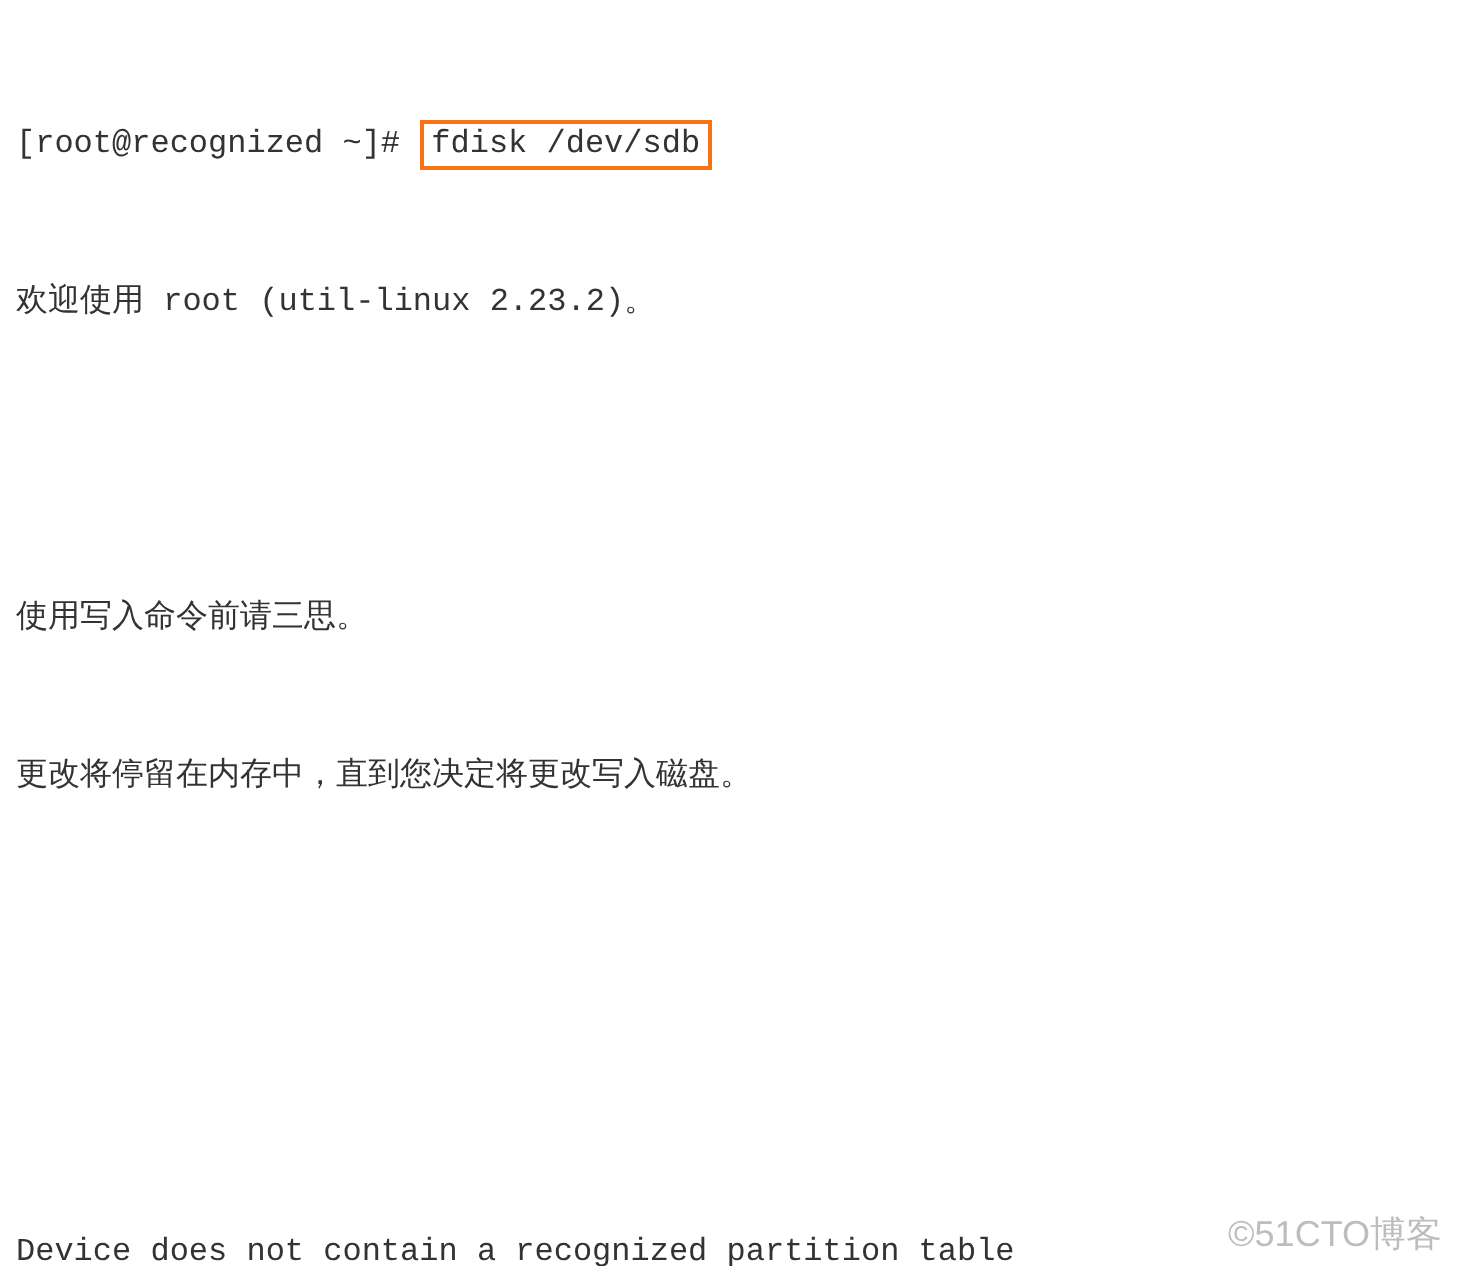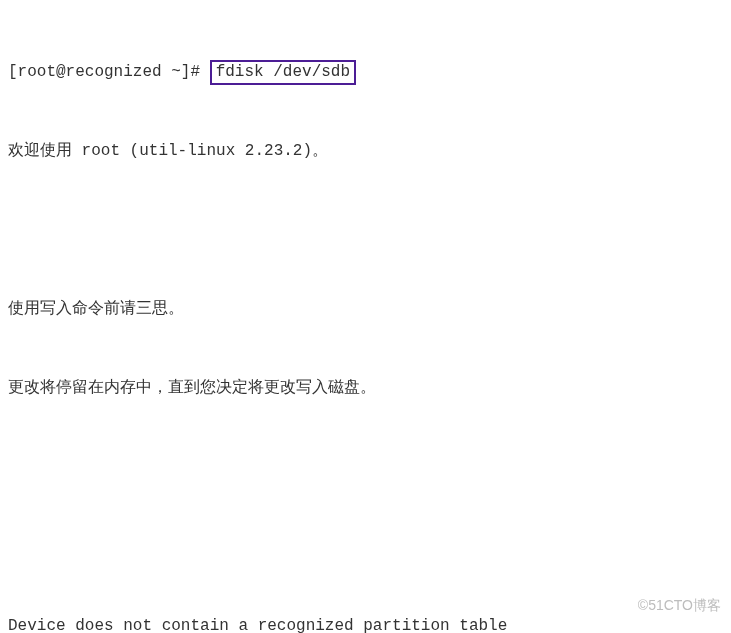--- a/index.html
+++ b/index.html
@@ -8,31 +8,31 @@
       font-family: "Courier New", monospace, "SimSun", sans-serif;
       font-size: 16px;
       line-height: 1.65;
       color: #333333;
       padding: 6px 8px;
       width: 731px;
     }
     .terminal { white-space: pre-wrap; }
     .line { display: block; }
     .highlight-red {
-      border: 2px solid #4c1d95;
+      border: 2px solid #f97316;
       padding: 0 4px;
       display: inline-block;
       line-height: 1.3;
     }
     .watermark {
       position: fixed;
       right: 10px;
-      bottom: 16px;
+      bottom: 0;
       color: #bdbdbd;
-      font-size: 14px;
+      font-size: 18px;
       font-family: sans-serif;
     }
     .blank { height: 1.65em; }
   </style>
 </head>
 <body>
 
 <div class="terminal">
   <span class="line"><span>[root@recognized ~]# </span><span class="highlight-red">fdisk /dev/sdb</span></span>
   <span class="line">欢迎使用 root (util-linux 2.23.2)。</span>

